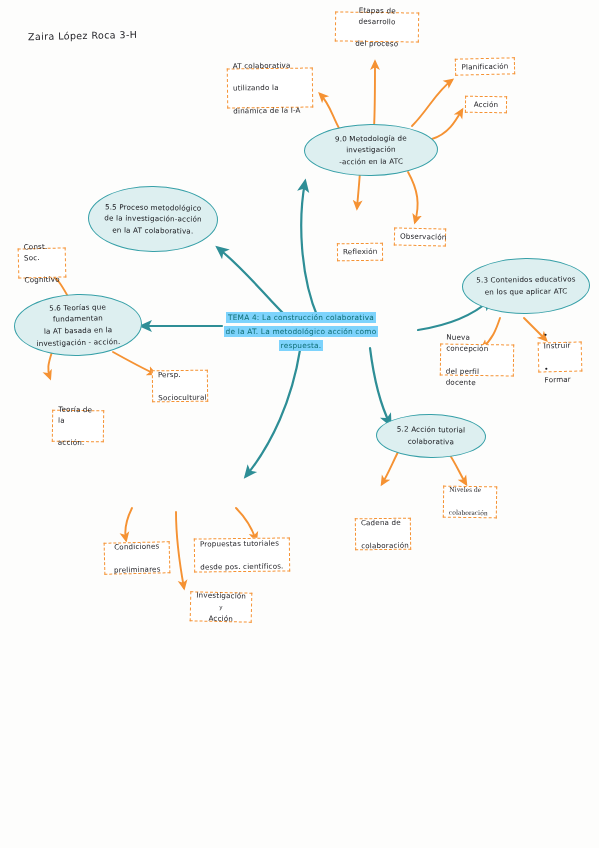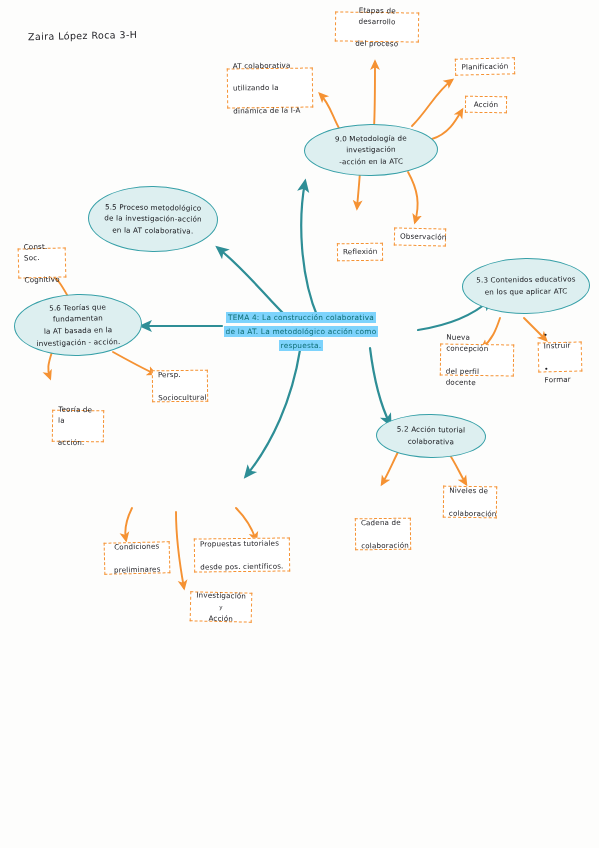--- a/index.html
+++ b/index.html
@@ -237,21 +237,21 @@
     </span>
   </div>
 
   <div class="box left rot-a" style="left:355px;top:486px;width:56px;height:32px;margin-top:32px;">
     <span>
       <span>Cadena de</span><br>
       <span>colaboración</span>
     </span>
   </div>
 
-  <div class="box left rot-b" style="left:443px;top:486px;width:54px;height:32px;">
+  <div class="box left rot-b" style="left:443px;top:486px;width:54px;height:32px;font-family:Liberation Serif, serif;">
     <span>
       <span>Niveles de</span><br>
       <span>colaboración</span>
     </span>
   </div>
 
   <div class="box center rot-c" style="left:104px;top:542px;width:66px;height:32px;">
     <span>
       <span>Condiciones</span><br>
       <span>preliminares</span>

